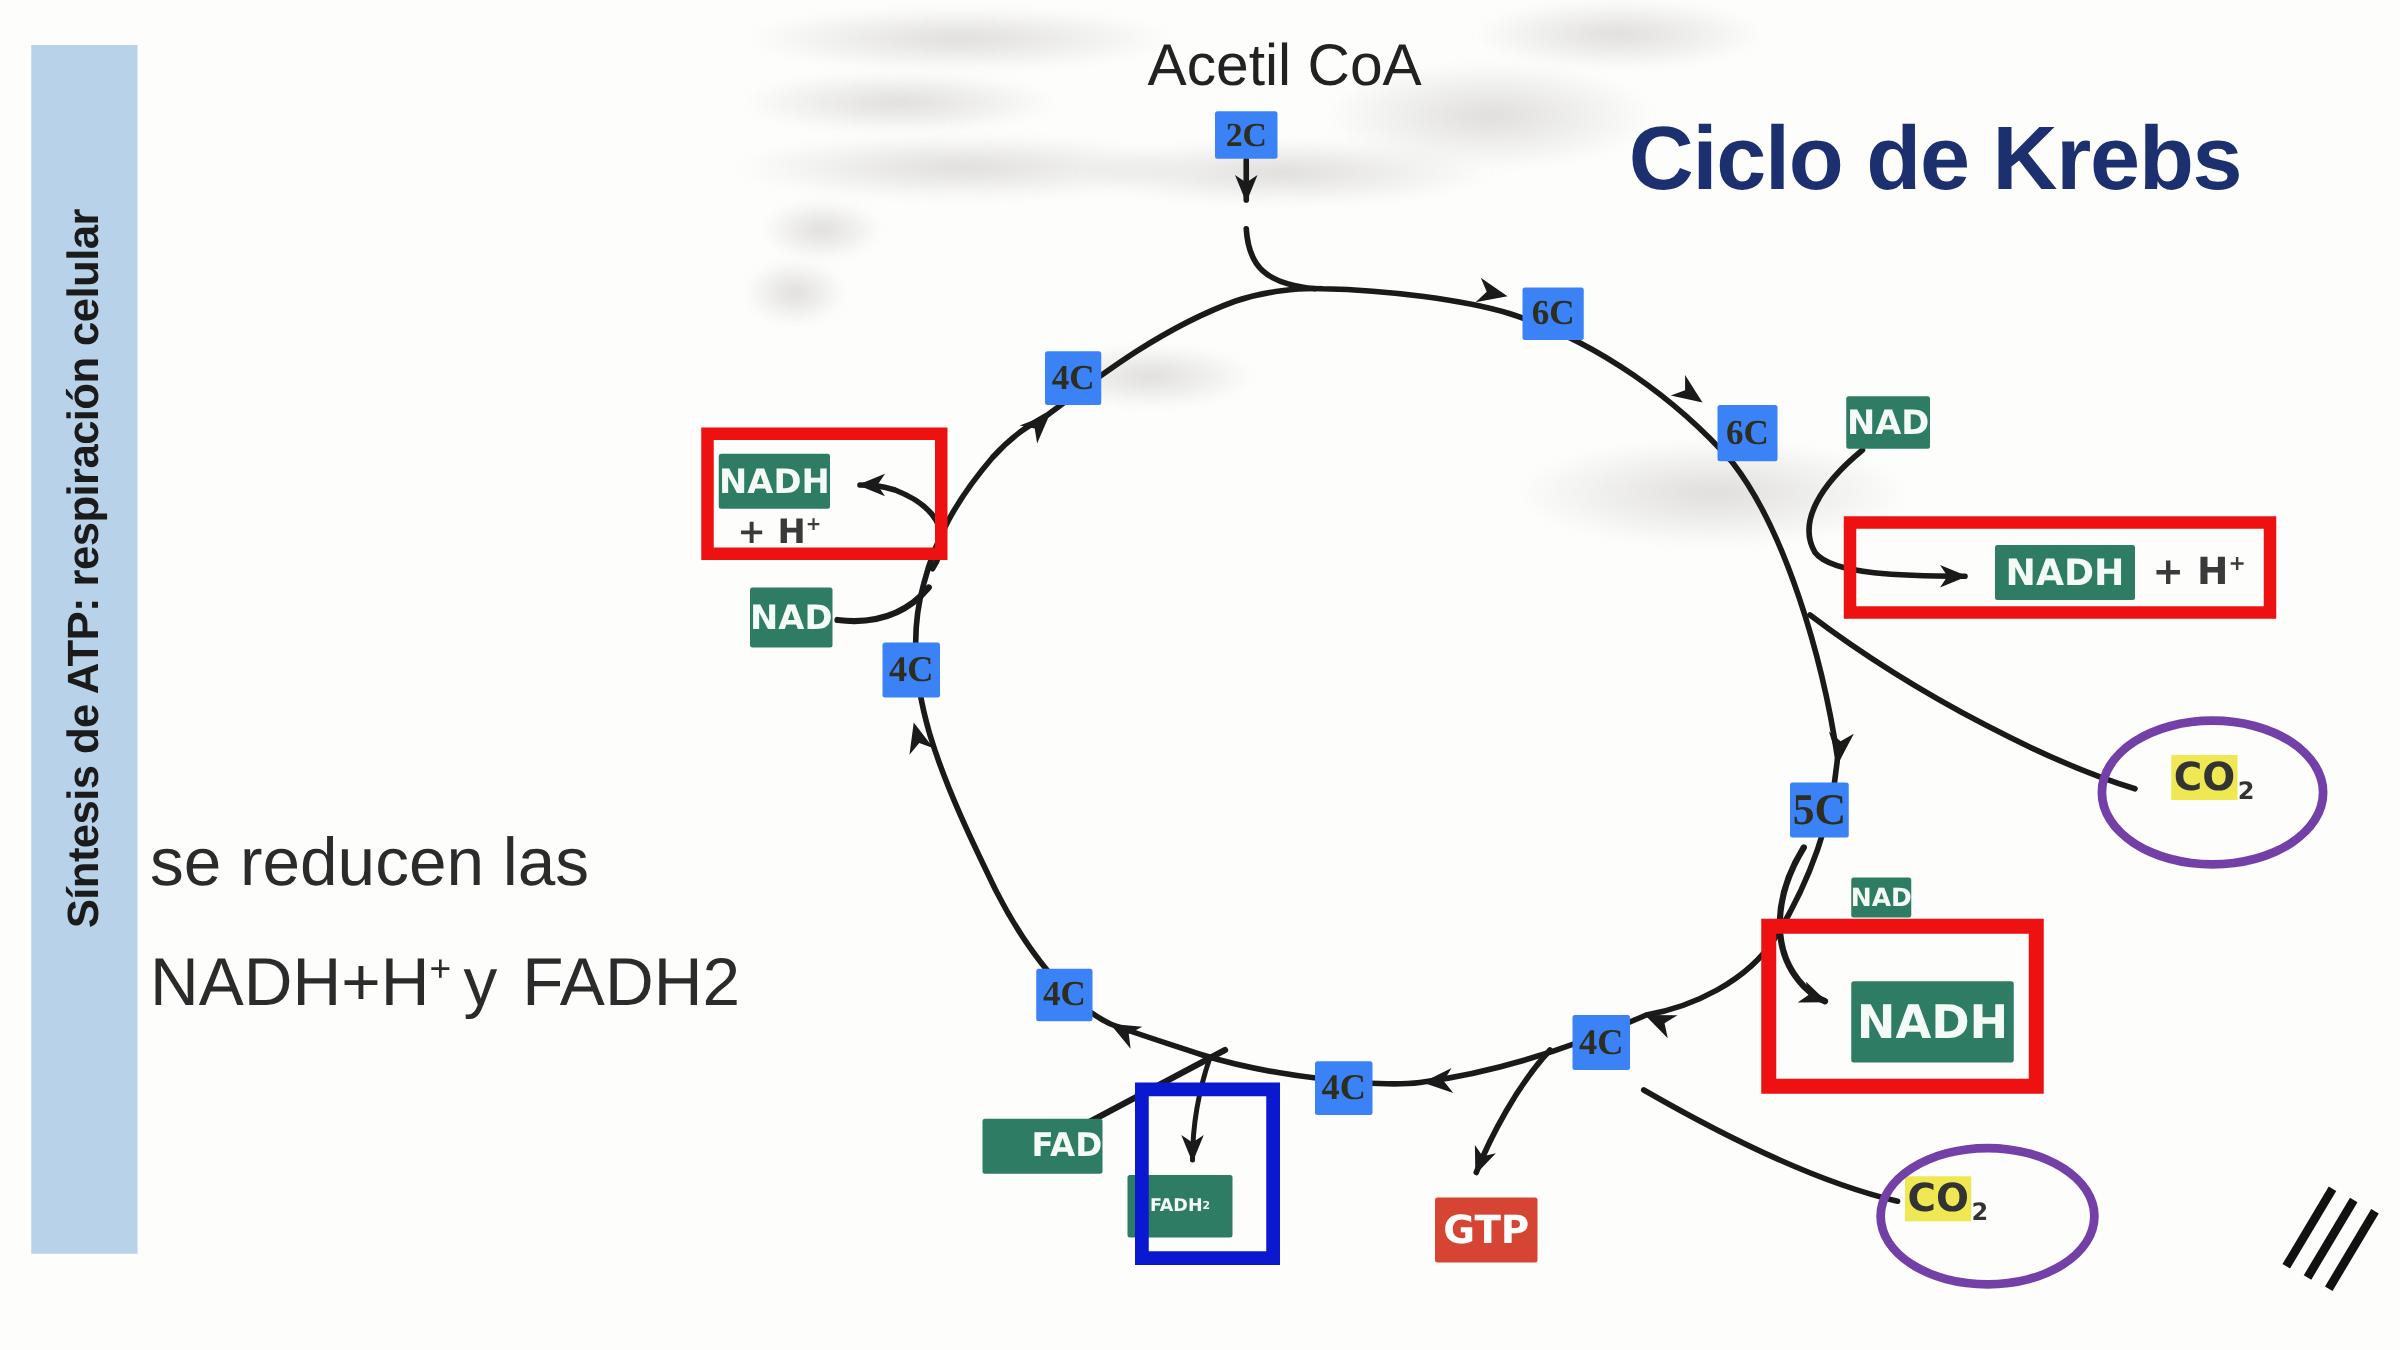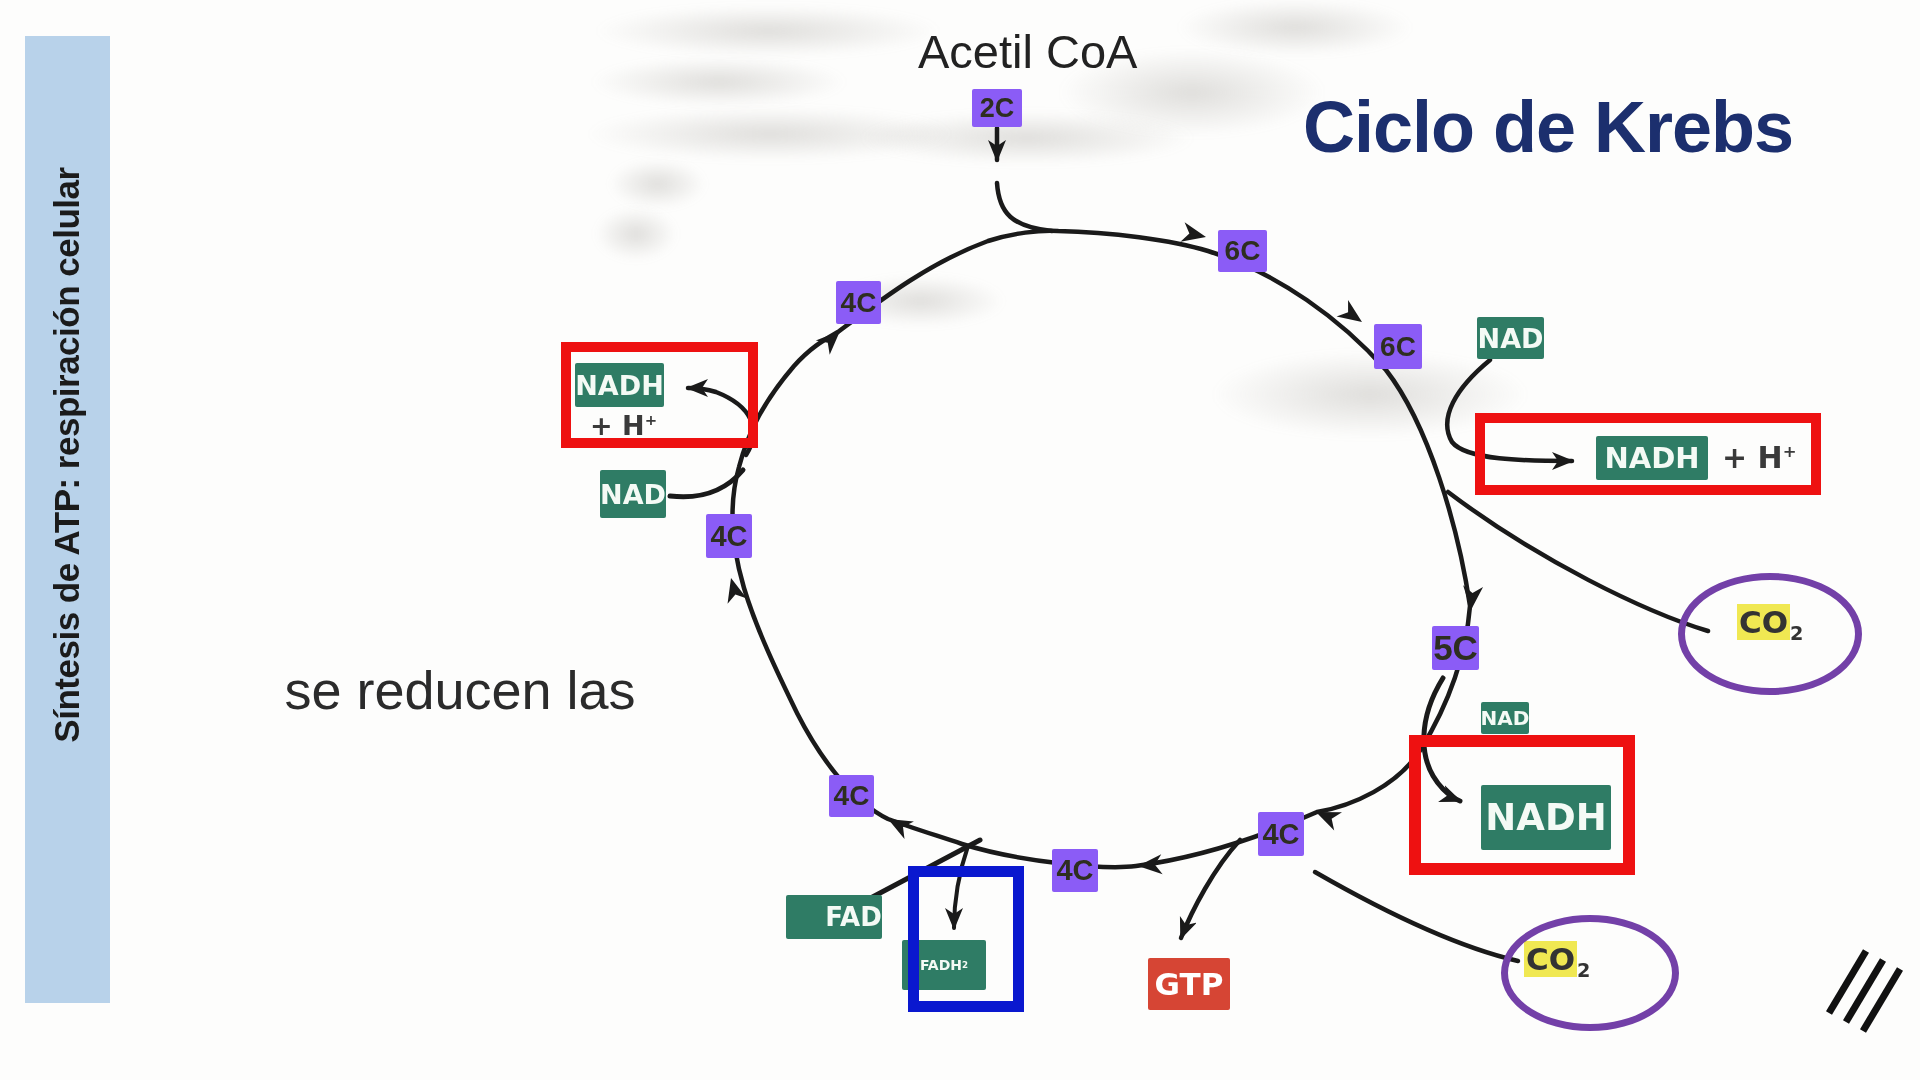--- a/index.html
+++ b/index.html
@@ -9,28 +9,28 @@
   .artifact{position:absolute;border-radius:40%;filter:blur(4px);
             background:radial-gradient(ellipse at center, rgba(140,136,130,0.26), rgba(140,136,130,0) 72%);}
   
   .sidebar-bar{position:absolute;left:25px;top:36px;width:85px;height:967px;background:#b8d2ea;}
   .sidebar-label{position:absolute;left:67px;top:455px;transform:translate(-50%,-50%) rotate(-90deg);
                  white-space:nowrap;font-size:35px;font-weight:bold;color:#1b1b1b;letter-spacing:-0.5px;}
   
   .slide-title{position:absolute;left:1303px;top:86px;font-size:72px;font-weight:bold;
                color:#1c2f6e;letter-spacing:-1px;white-space:nowrap;}
   .acetil-label{position:absolute;left:918px;top:24px;font-size:47px;font-weight:400;color:#222;white-space:nowrap;text-align:center;}
-  .caption{position:absolute;left:120px;top:658px;width:680px;text-align:center;
+  .caption{position:absolute;left:120px;top:658px;width:680px;
            font-size:54px;font-weight:400;color:#2b2b2b;line-height:1.22;}
   .caption .line3{margin-top:30px;white-space:nowrap;}
   .caption .l3mid{margin:0 20px 0 10px;}
   sup{font-size:0.55em;vertical-align:super;line-height:0;}
-  .cbox{position:absolute;background:#8b5cf6;color:#2e2e20;font-weight:bold;
+  .cbox{position:absolute;background:#3b82f6;color:#2e2e20;font-weight:bold;
         display:flex;align-items:center;justify-content:center;border-radius:2px;
-        font-family:Liberation Sans, sans-serif;}
+        font-family:Liberation Serif, serif;}
   .gbox{position:absolute;background:#2f7c65;color:#f4faf5;font-weight:bold;
         display:flex;align-items:center;justify-content:center;border-radius:2px;
         font-family:"DejaVu Sans",sans-serif;}
   .rbox{position:absolute;background:#d64534;color:#fff;font-weight:bold;
         display:flex;align-items:center;justify-content:center;border-radius:2px;
         font-family:"DejaVu Sans",sans-serif;}
   .hplus{position:absolute;color:#3a3a3a;font-weight:bold;font-family:"DejaVu Sans",sans-serif;white-space:nowrap;}
   .co2{position:absolute;color:#333;font-weight:bold;font-family:"DejaVu Sans",sans-serif;font-size:31px;white-space:nowrap;}
   .co2 .hl{background:#f0e852;padding:0 2px;}
   .co2 sub{font-size:0.62em;vertical-align:sub;}
@@ -66,20 +66,21 @@
   </div>
 
   <div class="sidebar-bar"></div>
   <div class="sidebar-label">Síntesis de ATP: respiración celular</div>
 
   <div class="slide-title">Ciclo de Krebs</div>
   <div class="acetil-label">Acetil CoA</div>
 
   <div class="caption">
     <div>se reducen las</div>
+    <div class="line3"><span>NADH+H</span><sup>+</sup><span class="l3mid">y</span><span>FADH2</span></div>
   </div>
 
   <svg class="arrows" width="1920" height="1080" viewBox="0 0 1920 1080">
     <defs>
       <marker id="ah" markerUnits="userSpaceOnUse" markerWidth="24" markerHeight="20" refX="20" refY="9" orient="auto">
         <path d="M0,0 L22,9 L0,18 L6,9 Z" fill="#1a1a1a"></path>
       </marker>
     </defs>
 
     <path fill="none" stroke="#1a1a1a" stroke-width="4.5" stroke-linecap="round" d="M 1058 231 C 1110 232 1172 240 1208 251 C 1278 273 1342 320 1386 370 C 1428 424 1458 525 1470 606

